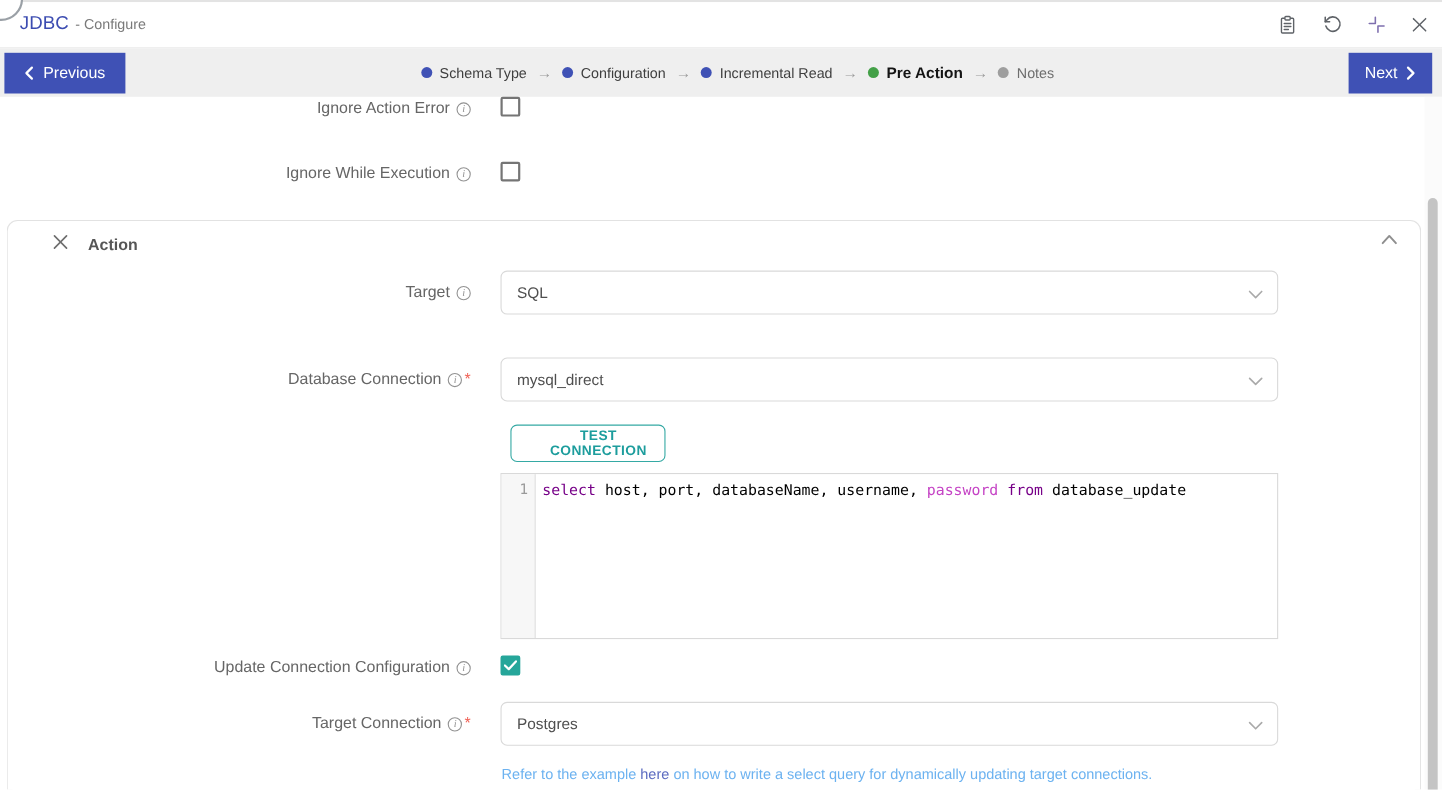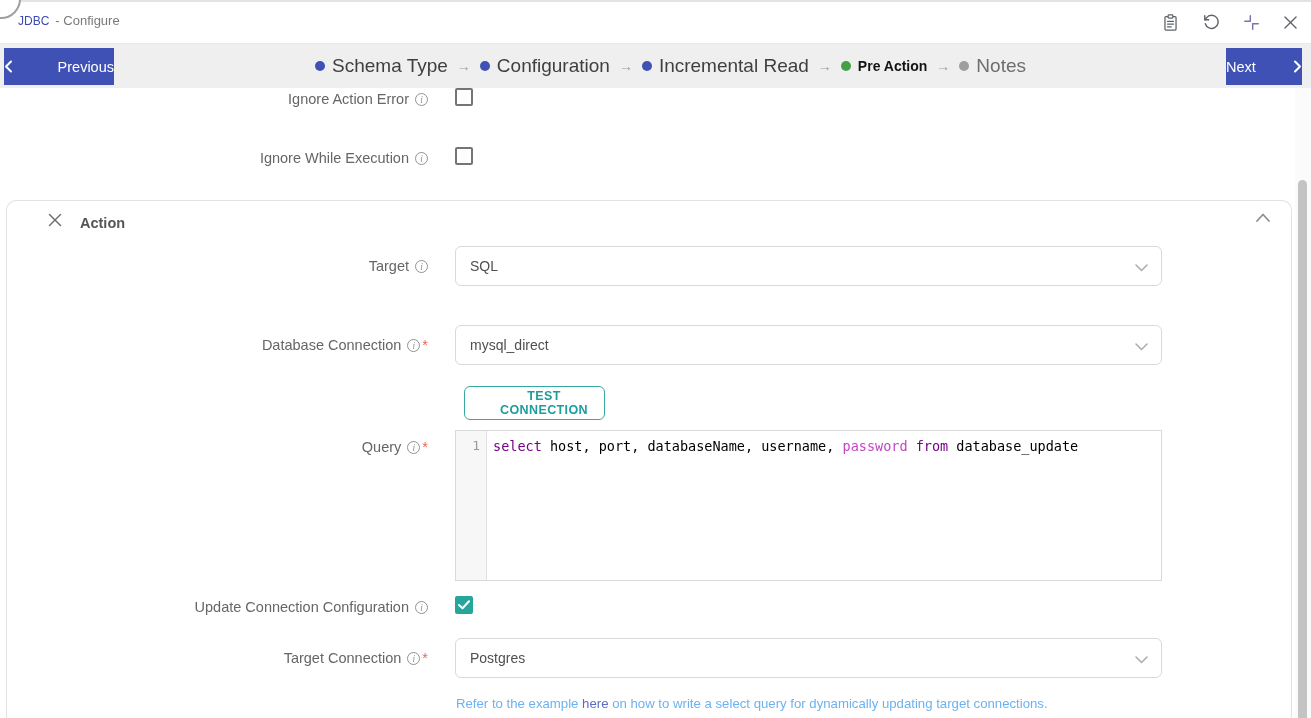--- a/index.html
+++ b/index.html
@@ -8,43 +8,43 @@
     position:relative; width:1311px; height:718px; background:#fff;
     font-family:"Liberation Sans", sans-serif; overflow:hidden;
   }
   .top-edge { position:absolute; top:0; left:0; right:0; height:2px; background:#e3e3e3; }
   .drag-handle { position:absolute; top:3px; left:643px; width:33px; height:5px; background:#d2d2d2; border-radius:2px; cursor:grab; }
 
   
   .header { position:absolute; top:2px; left:0; right:0; height:42px; background:#fff; border-bottom:1px solid #e9e9e9; }
   .partial-circle { position:absolute; left:-19px; top:-23px; width:40px; height:40px; border:2px solid #9aa0a6; border-radius:50%; background:#fff; }
   .title-wrap { position:absolute; left:18px; top:9px; white-space:nowrap; }
-  .title-main { font-size:12px; color:#3c4cb1; }
+  .title-main { font-size:17px; color:#3c4cb1; }
   .title-sub { font-size:13px; color:#7a7a7a; margin-left:6px; }
   .hicon { position:absolute; top:10px; width:20px; height:20px; cursor:pointer; display:flex; align-items:center; justify-content:center; }
   .hicon svg { width:19px; height:19px; }
   .hi-clipboard { left:1160px; }
   .hi-reset { left:1201px; }
   .hi-compress { left:1241px; }
   .hi-close { left:1280px; }
 
   
   .stepper { position:absolute; top:44px; left:0; right:0; height:44px; background:#efefef; }
   .btn { position:absolute; top:4px; height:37px; background:#3f51b5; color:#fff; border:none; border-radius:0;
-         display:flex; align-items:center; justify-content:space-between; gap:8px; font-size:14.5px; cursor:pointer;
+         display:flex; align-items:center; justify-content:center; gap:8px; font-size:14.5px; cursor:pointer;
          font-family:"Liberation Sans", sans-serif; }
   .btn-prev { left:4px; width:110px; }
   .btn-next { right:9px; width:76px; }
   .steps { position:absolute; left:130px; right:100px; top:0; height:44px; display:flex; align-items:center; justify-content:center; gap:9px; }
   .step { display:flex; align-items:center; gap:7px; }
   .dot { width:10px; height:10px; border-radius:50%; }
   .step.done .dot { background:#3f51b5; }
   .step.active .dot { background:#43a047; }
   .step.pending .dot { background:#9e9e9e; }
-  .step-lbl { font-size:19px; color:#3f3f3f; }
+  .step-lbl { font-size:13px; color:#3f3f3f; }
   .step.active .step-lbl { font-weight:bold; color:#141414; font-size:14px; }
   .step.pending .step-lbl { color:#6e6e6e; }
   .arrow { font-size:14px; color:#9a9a9a; }
 
   
   .field-label { position:absolute; left:0; width:428px; text-align:right; font-size:14.5px; color:#666; line-height:20px; white-space:nowrap; }
   .info {
     display:inline-block; width:13px; height:13px; border:1px solid #929292; border-radius:50%;
     font-size:9.5px; line-height:12px; text-align:center; color:#929292; margin-left:6px; vertical-align:1px;
     font-family:"Liberation Serif", serif; font-style:italic;
@@ -211,23 +211,20 @@
     <span>mysql_direct</span>
     <span class="chev">
       <svg width="15" height="15" viewBox="0 0 15 15">
           <polyline points="2,5 7.5,10.5 13,5" fill="none" stroke="#aaaaaa" stroke-width="1.5" stroke-linecap="round" stroke-linejoin="round"></polyline>
         </svg>
     </span>
   </div>
 
   <button class="test-btn">TEST CONNECTION</button>
 
-  <div class="field-label" style="top:437px;">
-    <span>Query</span><span class="info">i</span><span class="req">*</span>
-  </div>
   <div class="editor">
     <div class="gutter">
       <span class="lnum">1</span>
     </div>
     <div class="code"><span class="kw">select</span><span> host, port, databaseName, username, </span><span class="kw2">password</span><span> </span><span class="kw">from</span><span> database_update</span></div>
   </div>
 
   <div class="field-label" style="top:597px;">
     <span>Update Connection Configuration</span><span class="info">i</span>
   </div>

